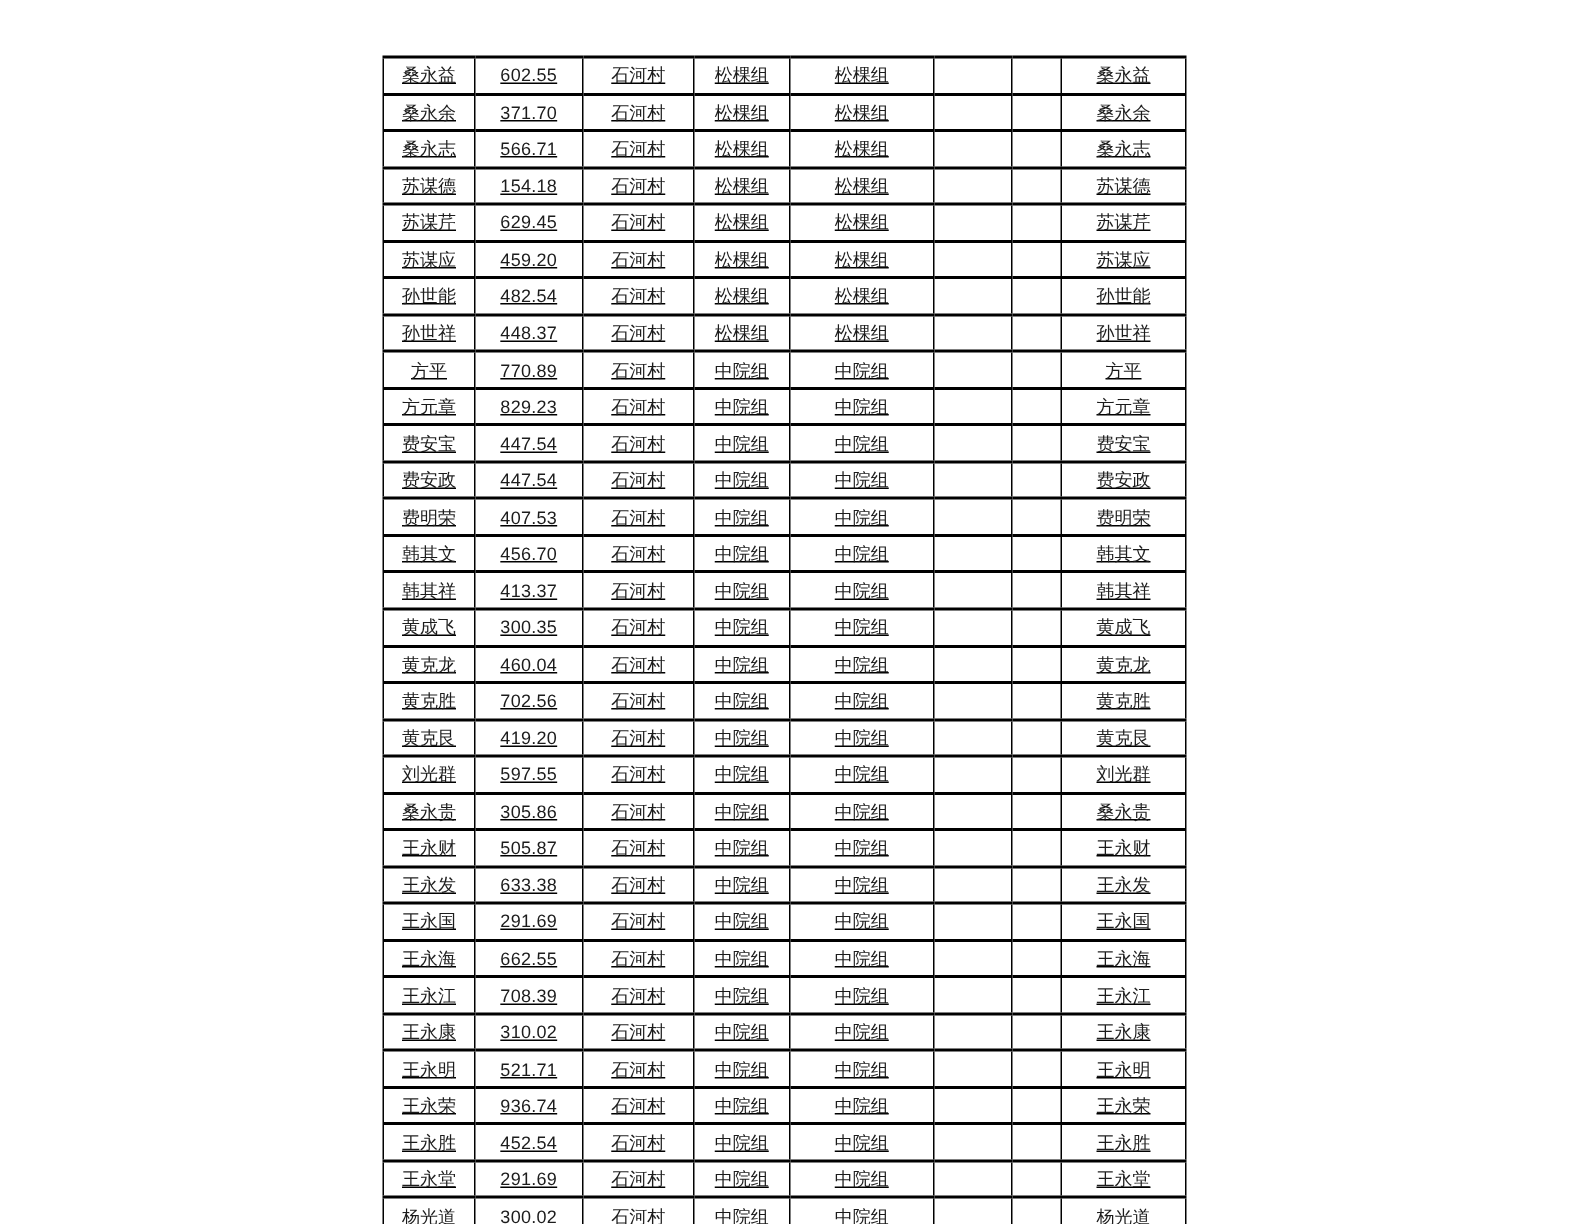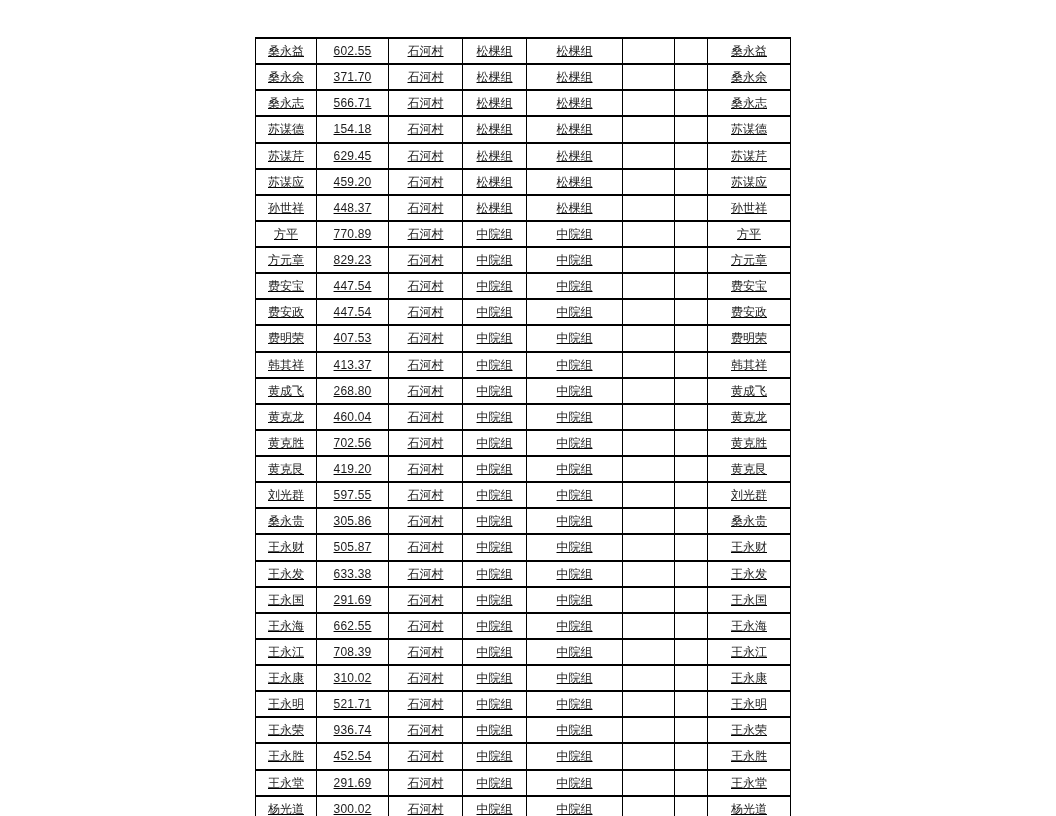--- a/index.html
+++ b/index.html
@@ -126,20 +126,30 @@
           <td class="cell-name">苏谋应</td>
           <td class="cell-amount">459.20</td>
           <td class="cell-village">石河村</td>
           <td class="cell-group">松棵组</td>
           <td class="cell-group-copy">松棵组</td>
           <td class="cell-blank-1"></td>
           <td class="cell-blank-2"></td>
           <td class="cell-name-copy">苏谋应</td>
         </tr>
         <tr>
+          <td class="cell-name">孙世能</td>
+          <td class="cell-amount">482.54</td>
+          <td class="cell-village">石河村</td>
+          <td class="cell-group">松棵组</td>
+          <td class="cell-group-copy">松棵组</td>
+          <td class="cell-blank-1"></td>
+          <td class="cell-blank-2"></td>
+          <td class="cell-name-copy">孙世能</td>
+        </tr>
+        <tr>
           <td class="cell-name">孙世祥</td>
           <td class="cell-amount">448.37</td>
           <td class="cell-village">石河村</td>
           <td class="cell-group">松棵组</td>
           <td class="cell-group-copy">松棵组</td>
           <td class="cell-blank-1"></td>
           <td class="cell-blank-2"></td>
           <td class="cell-name-copy">孙世祥</td>
         </tr>
         <tr>
@@ -186,32 +196,42 @@
           <td class="cell-name">费明荣</td>
           <td class="cell-amount">407.53</td>
           <td class="cell-village">石河村</td>
           <td class="cell-group">中院组</td>
           <td class="cell-group-copy">中院组</td>
           <td class="cell-blank-1"></td>
           <td class="cell-blank-2"></td>
           <td class="cell-name-copy">费明荣</td>
         </tr>
         <tr>
+          <td class="cell-name">韩其文</td>
+          <td class="cell-amount">456.70</td>
+          <td class="cell-village">石河村</td>
+          <td class="cell-group">中院组</td>
+          <td class="cell-group-copy">中院组</td>
+          <td class="cell-blank-1"></td>
+          <td class="cell-blank-2"></td>
+          <td class="cell-name-copy">韩其文</td>
+        </tr>
+        <tr>
           <td class="cell-name">韩其祥</td>
           <td class="cell-amount">413.37</td>
           <td class="cell-village">石河村</td>
           <td class="cell-group">中院组</td>
           <td class="cell-group-copy">中院组</td>
           <td class="cell-blank-1"></td>
           <td class="cell-blank-2"></td>
           <td class="cell-name-copy">韩其祥</td>
         </tr>
         <tr>
           <td class="cell-name">黄成飞</td>
-          <td class="cell-amount">268.80</td>
+          <td class="cell-amount">300.35</td>
           <td class="cell-village">石河村</td>
           <td class="cell-group">中院组</td>
           <td class="cell-group-copy">中院组</td>
           <td class="cell-blank-1"></td>
           <td class="cell-blank-2"></td>
           <td class="cell-name-copy">黄成飞</td>
         </tr>
         <tr>
           <td class="cell-name">黄克龙</td>
           <td class="cell-amount">460.04</td>

